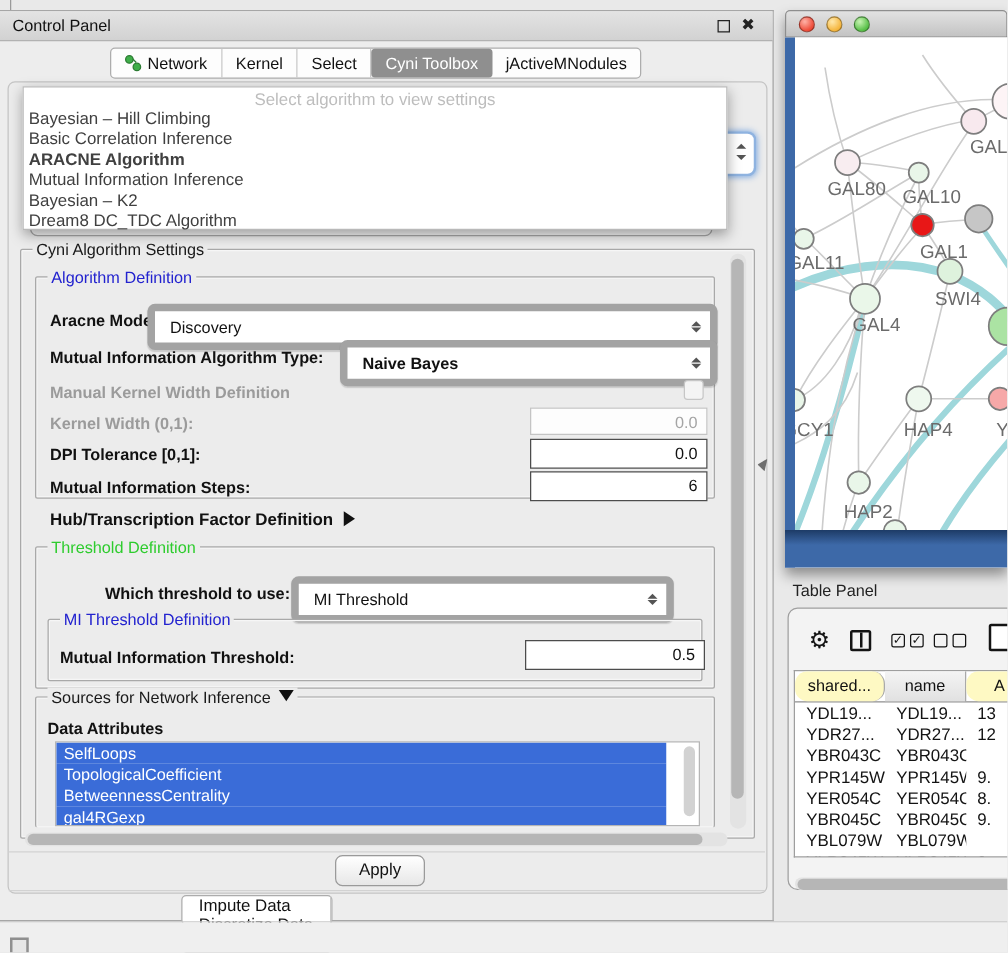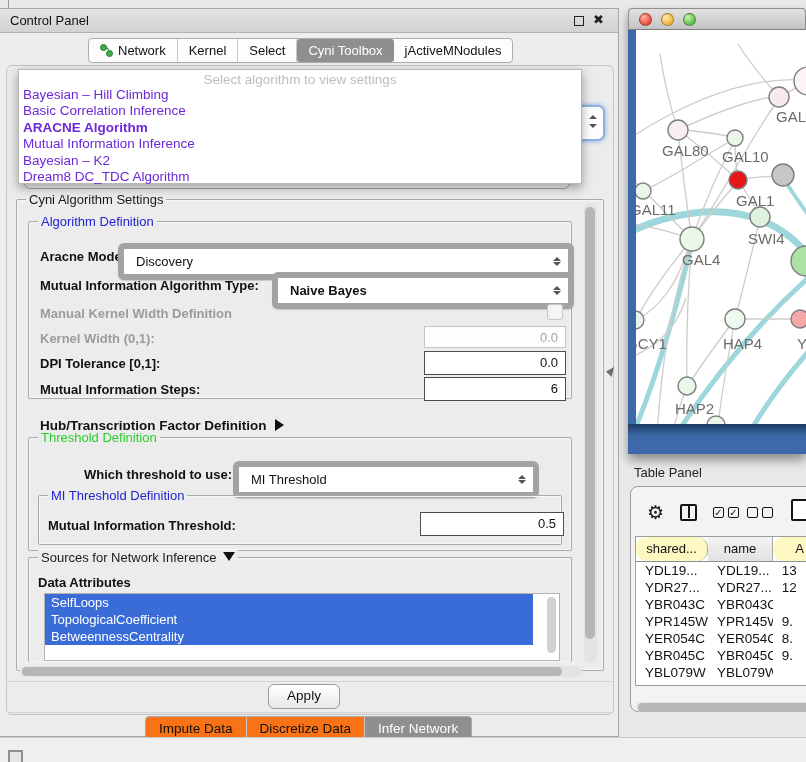--- a/index.html
+++ b/index.html
@@ -25,21 +25,21 @@
   .net-ico em{position:absolute;left:3px;top:3px;width:7px;height:1px;background:#2c7b33;transform:rotate(45deg);}
   
   #cpanel-inner{left:6px;top:56px;width:606px;height:648px;border:1px solid #c4c4c4;border-radius:6px;background:#ececec;}
   
   #combo-frag{left:578px;top:96px;width:25px;height:32px;background:#fff;border:2px solid #8fb3e0;border-left:none;border-radius:0 7px 7px 0;box-shadow:0 0 5px #7aa7e0;}
   #combo-sliver{left:24px;top:168px;width:548px;height:14px;overflow:hidden;}
   #combo-sliver .inner{position:absolute;left:0;top:-16px;width:546px;height:28px;border:1px solid #a8a8a8;border-radius:6px;background:#f5f5f5;color:#8c8c8c;font-size:13px;line-height:28px;padding-left:12px;box-sizing:border-box;}
   
   #algo-popup{left:18px;top:60px;width:562px;height:113px;background:#fff;border:1px solid #b9b9b9;box-shadow:0 4px 10px rgba(0,0,0,.35);z-index:30;}
   #algo-placeholder{text-align:center;color:#bdbdbd;font-size:13.5px;padding-top:2px;}
-  .algo-item{font-size:13.5px;color:#6d28d9;line-height:16.4px;padding-left:4px;white-space:nowrap;}
+  .algo-item{font-size:13.5px;color:#404040;line-height:16.4px;padding-left:4px;white-space:nowrap;}
   .algo-item.sel{font-weight:bold;}
   
   .grp{position:absolute;border:1px solid #a9a9a9;border-radius:2px;box-shadow:inset 0 0 0 1px #f6f6f6;}
   .grp-title{position:absolute;top:-8px;left:9px;background:#ececec;padding:0 3px;font-size:13px;white-space:nowrap;}
   .t-blue{color:#2323cf;}
   .t-green{color:#2ecc2e;}
   .t-black{color:#1a1a1a;}
   .lbl{position:absolute;font-size:13px;font-weight:bold;color:#111;white-space:nowrap;}
   .lbl.dis{color:#9b9b9b;}
   
@@ -62,21 +62,21 @@
   .hscroll .thumb{position:absolute;top:1px;height:9px;background:#b6b6b6;border-radius:5px;}
   
   #attr-list{left:44px;top:584px;width:514px;height:66px;background:#fff;border:1px solid #b5b5b5;overflow:hidden;}
   .attr-row{height:17px;line-height:17px;background:#3a6cd8;color:#fff;font-size:13px;padding-left:6px;width:482px;}
   #attr-scroll{position:absolute;right:2px;top:2px;width:11px;height:60px;background:#fff;border-radius:5px;}
   #attr-scroll .thumb{position:absolute;left:1px;top:1px;width:9px;height:56px;background:#d2d2d2;border-radius:5px;}
   
   #apply-sep-top{left:7px;top:672px;width:605px;height:0;border-top:1px solid #d2d2d2;}
   #apply-btn{left:268px;top:675px;width:70px;height:23px;background:linear-gradient(#ffffff,#e7e7e7);border:1px solid #9a9a9a;border-radius:6px;font-size:13.5px;color:#111;text-align:center;line-height:22px;}
   #apply-sep-bot{left:7px;top:703px;width:605px;height:0;border-top:1px solid #d2d2d2;}
-  #bottom-tabs{left:145px;top:707px;height:22px;display:flex;background:#f97316;border:1px solid #acacac;border-radius:4px;font-size:13.5px;}
+  #bottom-tabs{left:145px;top:707px;height:22px;display:flex;background:#ffffff;border:1px solid #acacac;border-radius:4px;font-size:13.5px;flex-direction:column;}
   .btab{display:flex;align-items:center;padding:0 13px;color:#111;border-right:1px solid #c9c9c9;white-space:nowrap;}
   .btab:last-child{border-right:none;}
   .btab.sel{background:#8f8f8f;color:#fff;border-radius:3px;}
   
   #netwin{left:628px;top:8px;width:178px;height:446px;box-shadow:0 6px 10px rgba(0,0,0,.4);}
   #netwin-titlebar{left:0;top:0;width:100%;height:22px;background:linear-gradient(#e2e2e2,#c3c3c3);border:1px solid #8e8e8e;border-bottom:1px solid #7d7d7d;box-sizing:border-box;border-radius:4px 4px 0 0;}
   .mac-btn{top:4px;width:13px;height:13px;border-radius:50%;border:1px solid rgba(0,0,0,.35);box-sizing:border-box;}
   #mac-close{left:10px;background:radial-gradient(circle at 35% 30%,#ffb3a8,#ee4b38 70%);}
   #mac-min{left:32px;background:radial-gradient(circle at 35% 30%,#ffe9ad,#f5b53c 70%);}
   #mac-zoom{left:54px;background:radial-gradient(circle at 35% 30%,#c9f4b4,#57bf47 70%);}
@@ -194,21 +194,21 @@
     </div>
     <div class="lbl dis" style="left:40px;top:297px;">Manual Kernel Width Definition</div>
     <div class="checkbox" style="left:547px;top:295px;"></div>
     <div class="lbl dis" style="left:40px;top:322px;">Kernel Width (0,1):</div>
     <div class="field dis" style="left:424px;top:317px;width:142px;height:22px;line-height:21px;">0.0</div>
     <div class="lbl" style="left:40px;top:347px;">DPI Tolerance [0,1]:</div>
     <div class="field strong" style="left:424px;top:342px;width:142px;height:24px;line-height:22px;">0.0</div>
     <div class="lbl" style="left:40px;top:373px;">Mutual Information Steps:</div>
     <div class="field strong" style="left:424px;top:368px;width:142px;height:24px;line-height:22px;">6</div>
 
-    <div class="lbl" style="left:40px;top:409px;font-size:13.5px;">
+    <div class="lbl" style="left:40px;top:399px;font-size:13.5px;">
       <span>Hub/Transcription Factor Definition</span><span class="tri-right"></span>
     </div>
 
     <div class="grp" style="left:28px;top:428px;width:542px;height:112px;">
       <span class="grp-title t-green">Threshold Definition</span>
     </div>
     <div class="lbl" style="left:84px;top:458px;">Which threshold to use:</div>
     <div class="combo" style="left:233px;top:452px;width:294px;height:25px;">
       <span class="val">MI Threshold</span>
       <span class="arrows">
@@ -224,20 +224,21 @@
 
     <div class="grp" style="left:28px;top:548px;width:542px;height:104px;border-bottom:none;">
       <span class="grp-title t-black"><span>Sources for Network Inference</span><span class="tri-down"></span></span>
     </div>
     <div class="lbl" style="left:38px;top:566px;">Data Attributes</div>
     <div class="abs" id="attr-list">
       <div id="attr-rows">
           <div class="attr-row">SelfLoops</div>
           <div class="attr-row">TopologicalCoefficient</div>
           <div class="attr-row">BetweennessCentrality</div>
+          <div class="attr-row">gal4RGexp</div>
         </div>
       <div id="attr-scroll">
           <div class="thumb"></div>
         </div>
     </div>
     <div class="hscroll" style="left:20px;top:657px;width:562px;height:11px;">
       <div class="thumb" style="left:2px;width:540px;"></div>
     </div>
 
     <div class="abs" id="apply-sep-top"></div>

